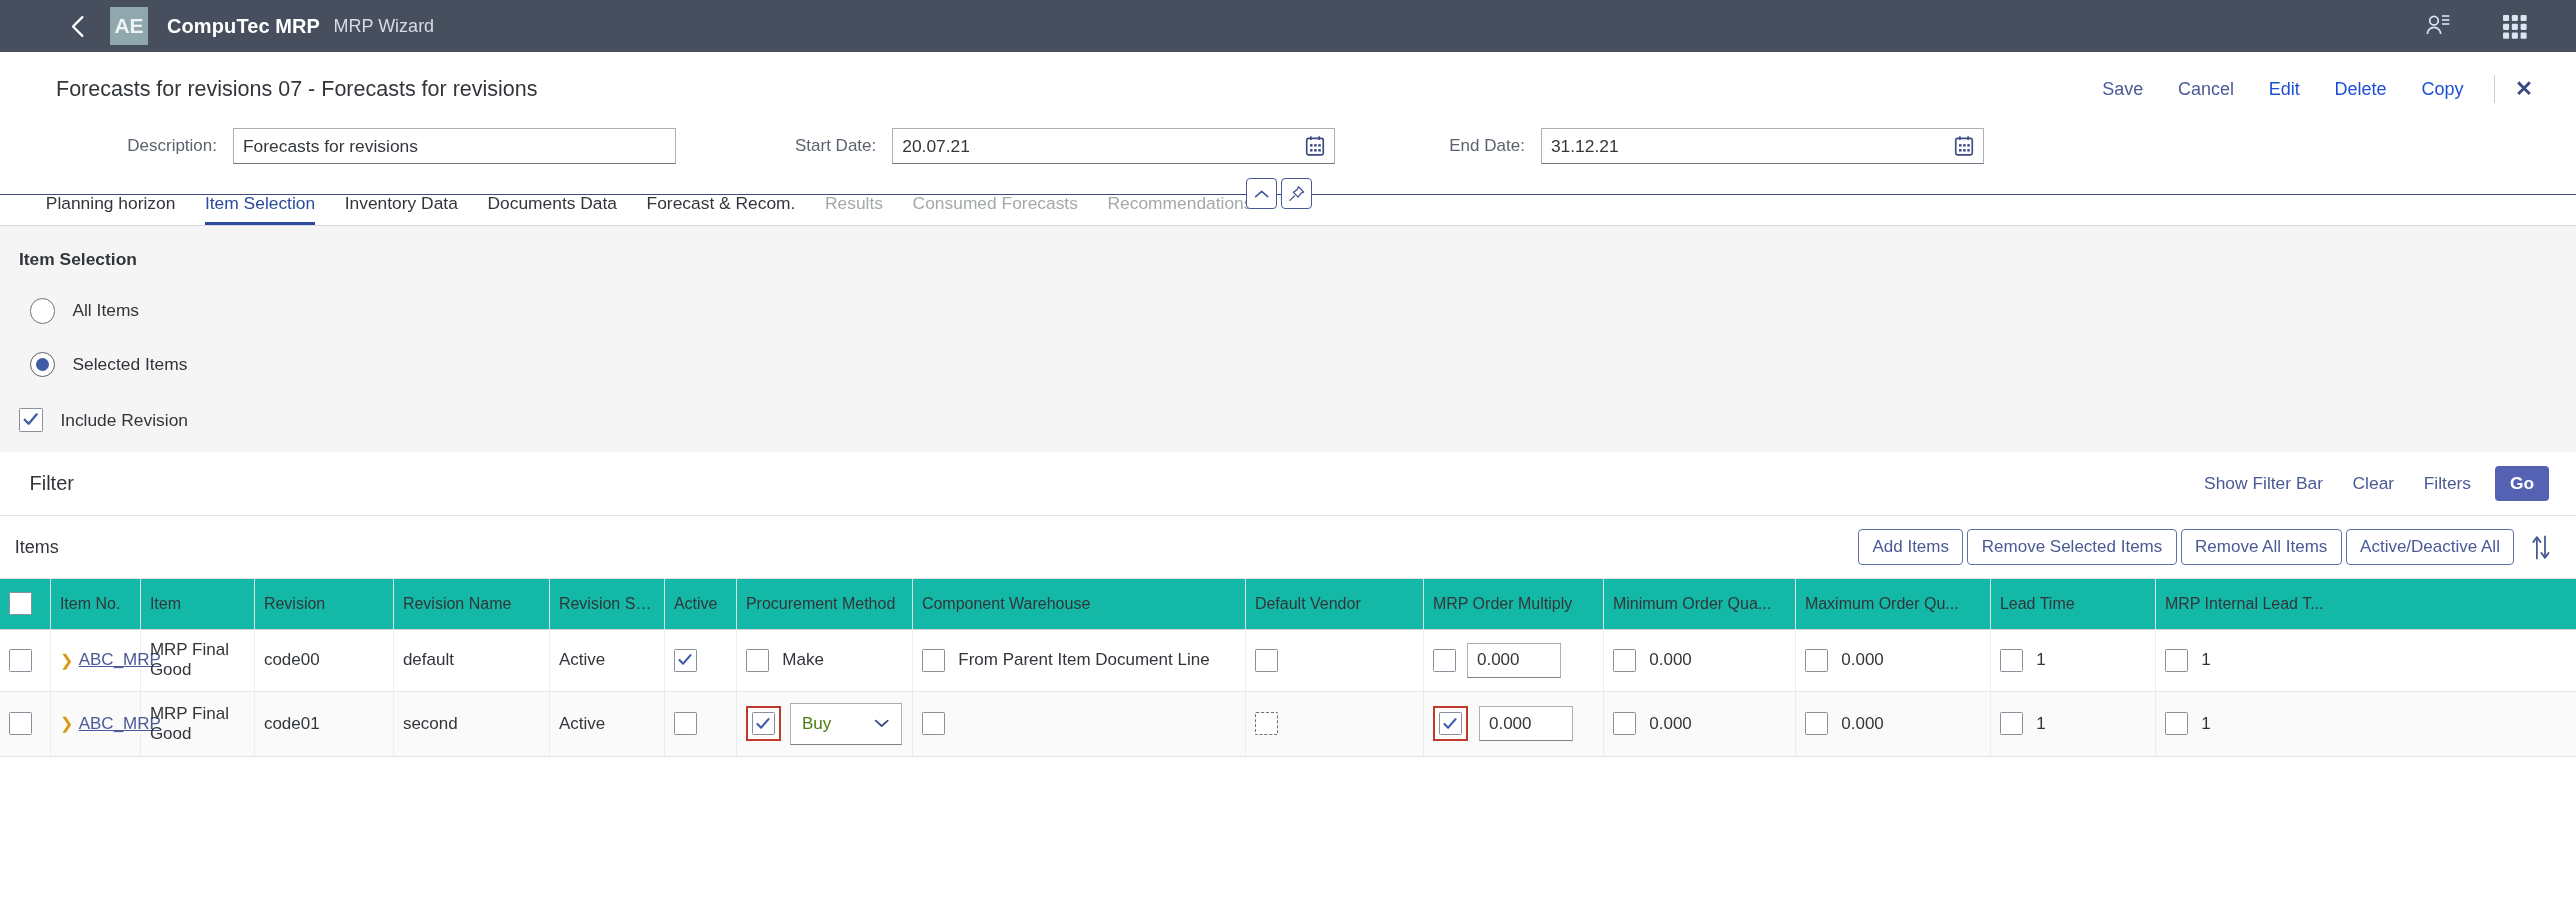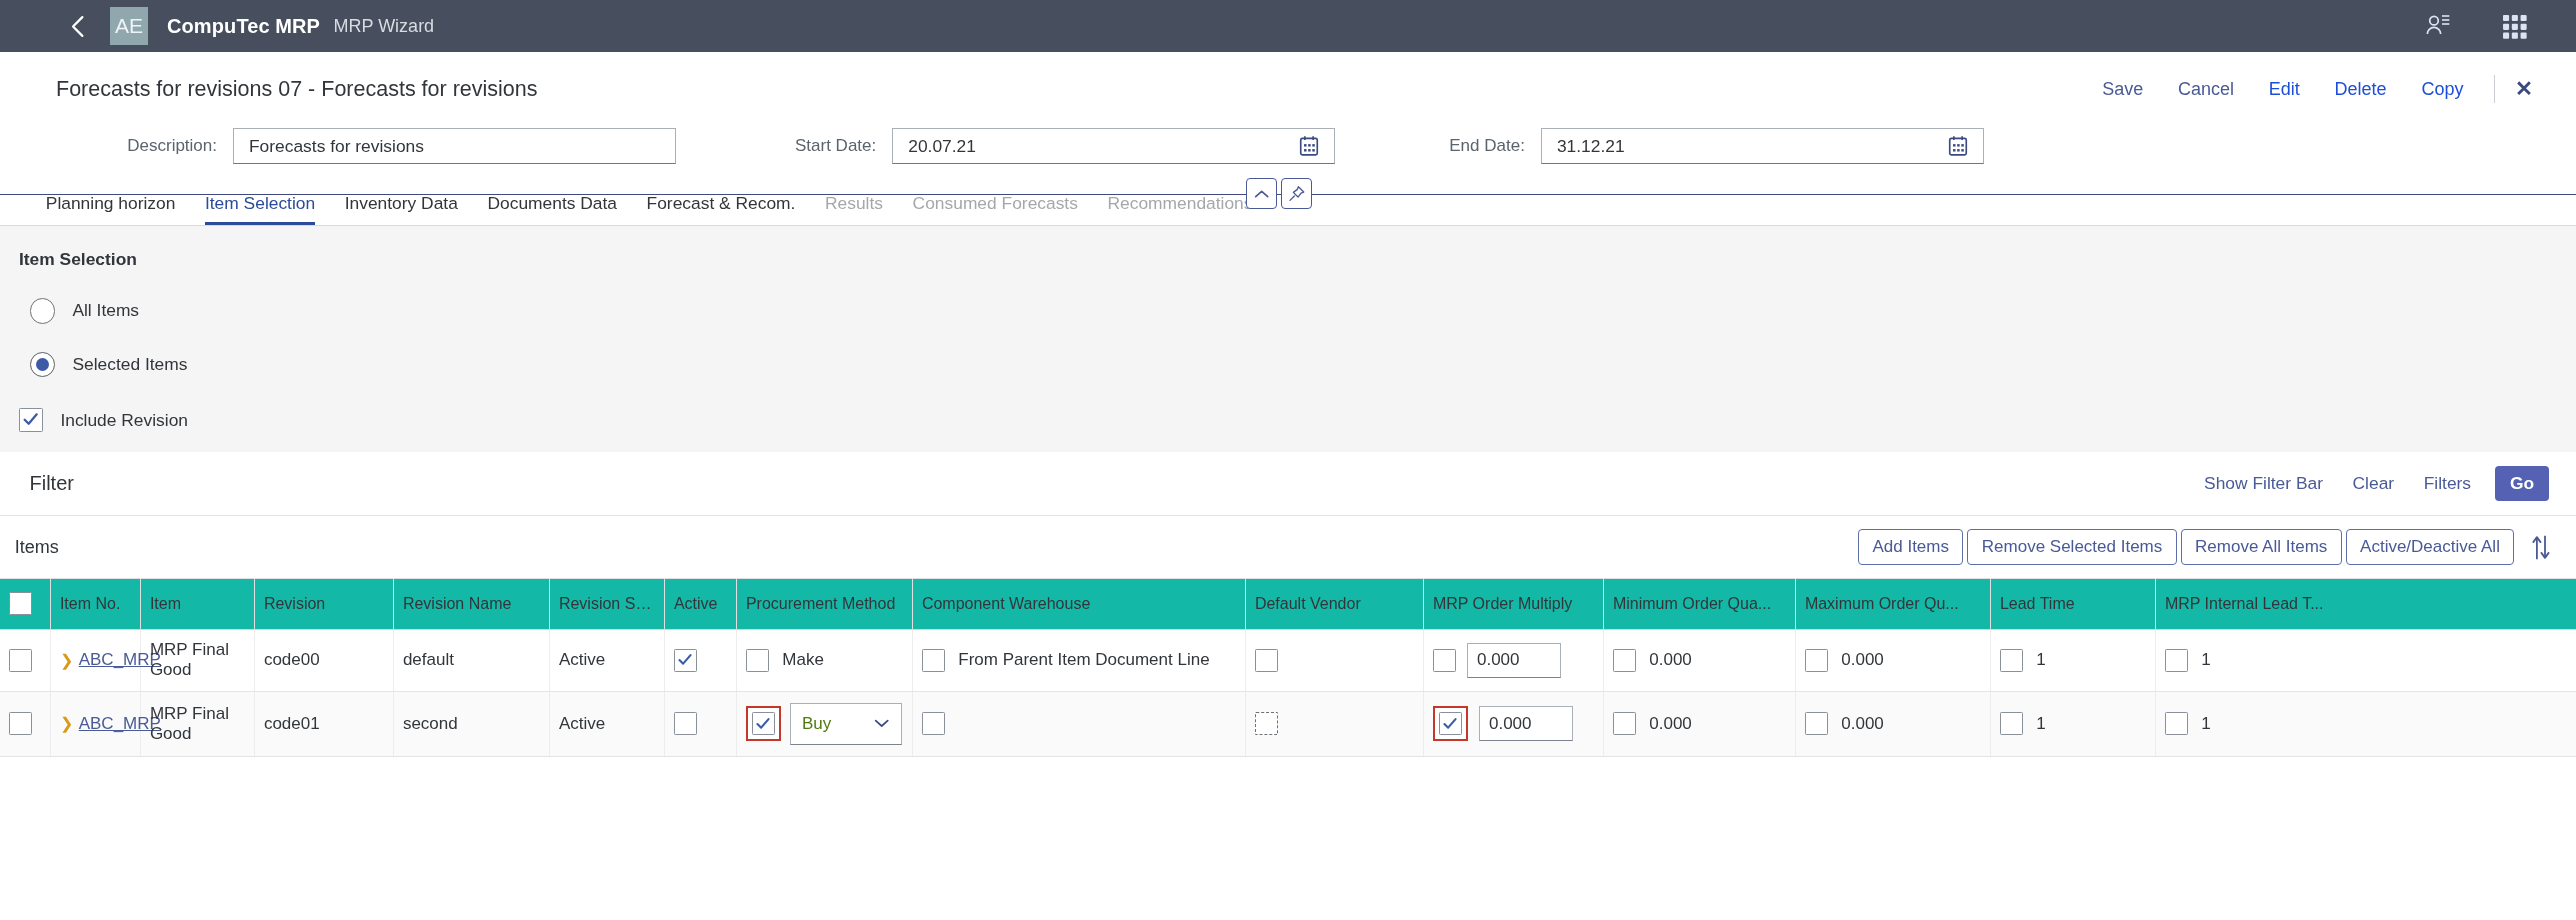--- a/index.html
+++ b/index.html
@@ -23,21 +23,21 @@
     position: absolute; left: 66px; top: 50%; transform: translateY(-50%);
     width: 23px; height: 23px; cursor: pointer;
     display:flex; align-items:center; justify-content:center;
   }
   .back-arrow svg { display:block; }
   .app-logo {
     margin-left: 50px;
     width: 38px; height: 38px;
     background: #91a7ae;
     display: flex; align-items: center; justify-content: center;
-    color: #eef3f6; font-size: 21px; font-weight: 400; letter-spacing: 0px;
+    color: #eef3f6; font-size: 21px; font-weight: 700; letter-spacing: 0px;
     font-family: "Liberation Sans", sans-serif;
   }
   .app-title {
     margin-left: 19px; color: #ffffff; font-size: 20px; font-weight: bold;
     letter-spacing: 0.1px;
   }
   .app-subtitle {
     margin-left: 13.4px; color: #d7dce3; font-size: 18px; font-weight: 400;
   }
   .shell-right { margin-left: auto; display: flex; align-items: center; gap: 47px; padding-right: 27px; }
@@ -61,21 +61,21 @@
     font-size: 21.5px; color: #3b4a82; padding: 0 16px 0 6.7px; cursor: pointer; font-weight: bold;
     background:none; border:none; font-family:"Liberation Sans", sans-serif;
   }
 
   
   .form-row { display: flex; align-items: center; height: 64px; padding-left: 56px; }
   .fld { display: flex; align-items: center; }
   .fld-label { font-size: 17px; color: #5b636d; text-align: right; }
   .input-box {
     height: 36px; border: 0.7px solid #a9b0b8; border-bottom-color:#6f7782; background: #fff;
-    display: flex; align-items: center; padding: 0 15px; font-size: 17.4px; color: #32363a;
+    display: flex; align-items: center; padding: 0 9px; font-size: 17.4px; color: #32363a;
   }
   .input-box .val { flex: 1; }
   .cal-icon { width: 20px; height: 21.5px; flex: none; }
 
   
   .toggle-wrap {
     position: relative; height: 0;
   }
   .toggle-bar {
     position: absolute; left: 0; right: 0; top: 16px; height: 1.3px; background: #3f4a7e;

